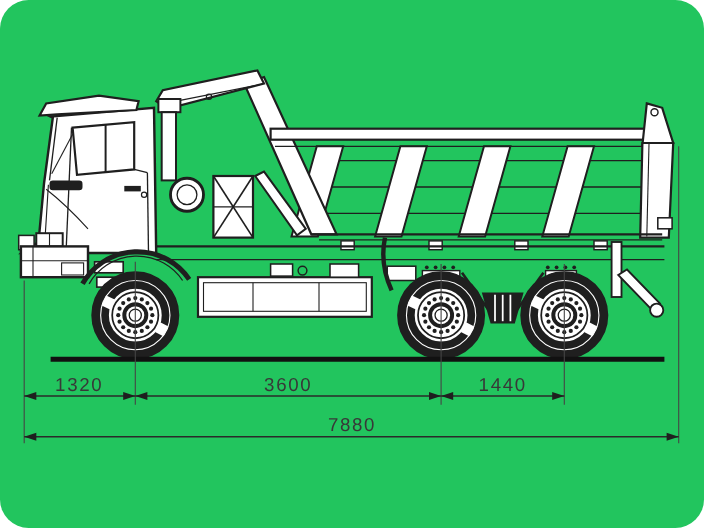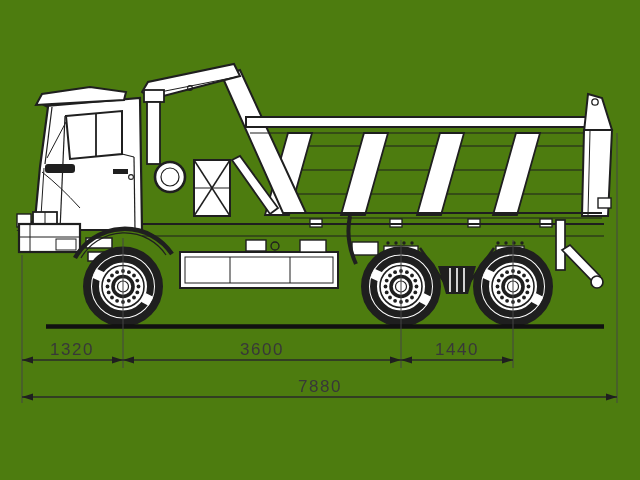--- a/index.html
+++ b/index.html
@@ -1,17 +1,17 @@
 <!DOCTYPE html>
 <html><head>
 <meta charset="utf-8">
 <style>
   html,body{margin:0;padding:0;background:#ffffff;}
-  .page{position:relative;width:640px;height:480px;background:#4d7c0f;overflow:hidden;
-        font-family:"Liberation Sans",sans-serif;}
+  .page{position:relative;width:640px;height:480px;background:#22c55e;overflow:hidden;
+        font-family:"Liberation Sans",sans-serif;border-radius:26px;}
   svg{position:absolute;left:0;top:0;}
   svg *{vector-effect:none;}
   .ink{stroke:#1f1f1f;fill:none;}
   .dimtext{font-family:"Liberation Sans",sans-serif;font-size:17px;letter-spacing:1.5px;
            fill:#383838;text-anchor:middle;}
 </style>
 </head>
 <body>
 
 <div class="page">

